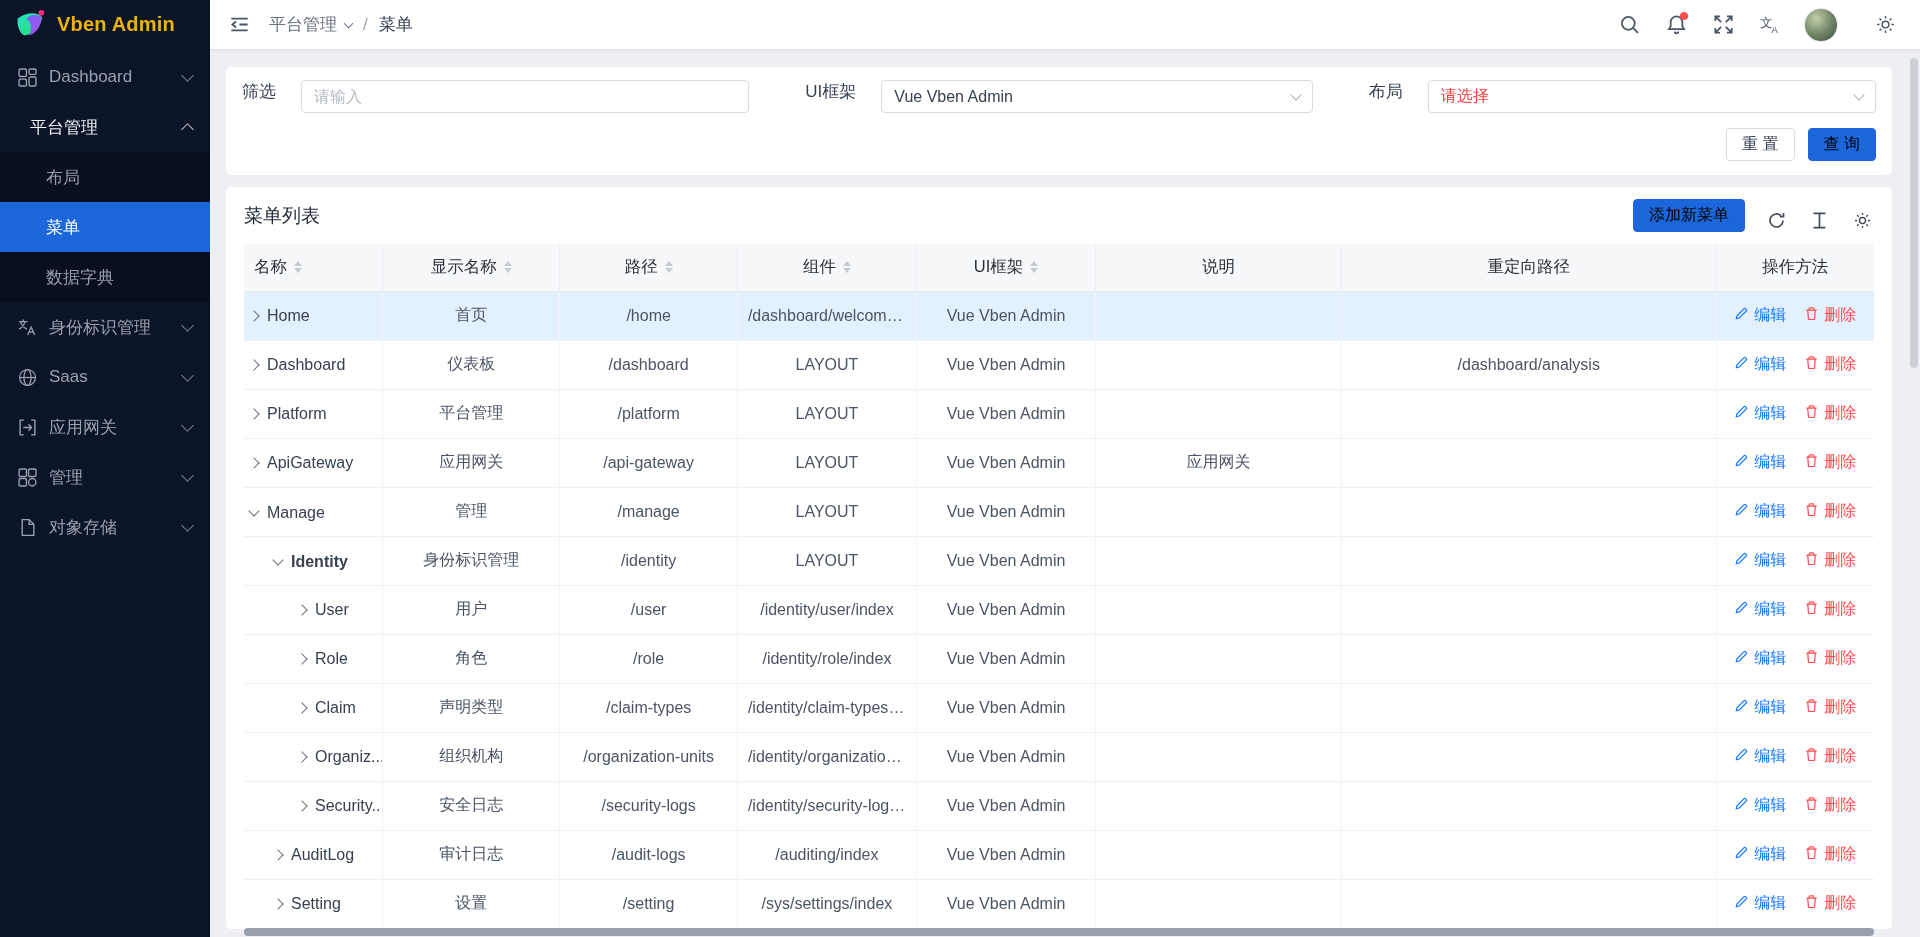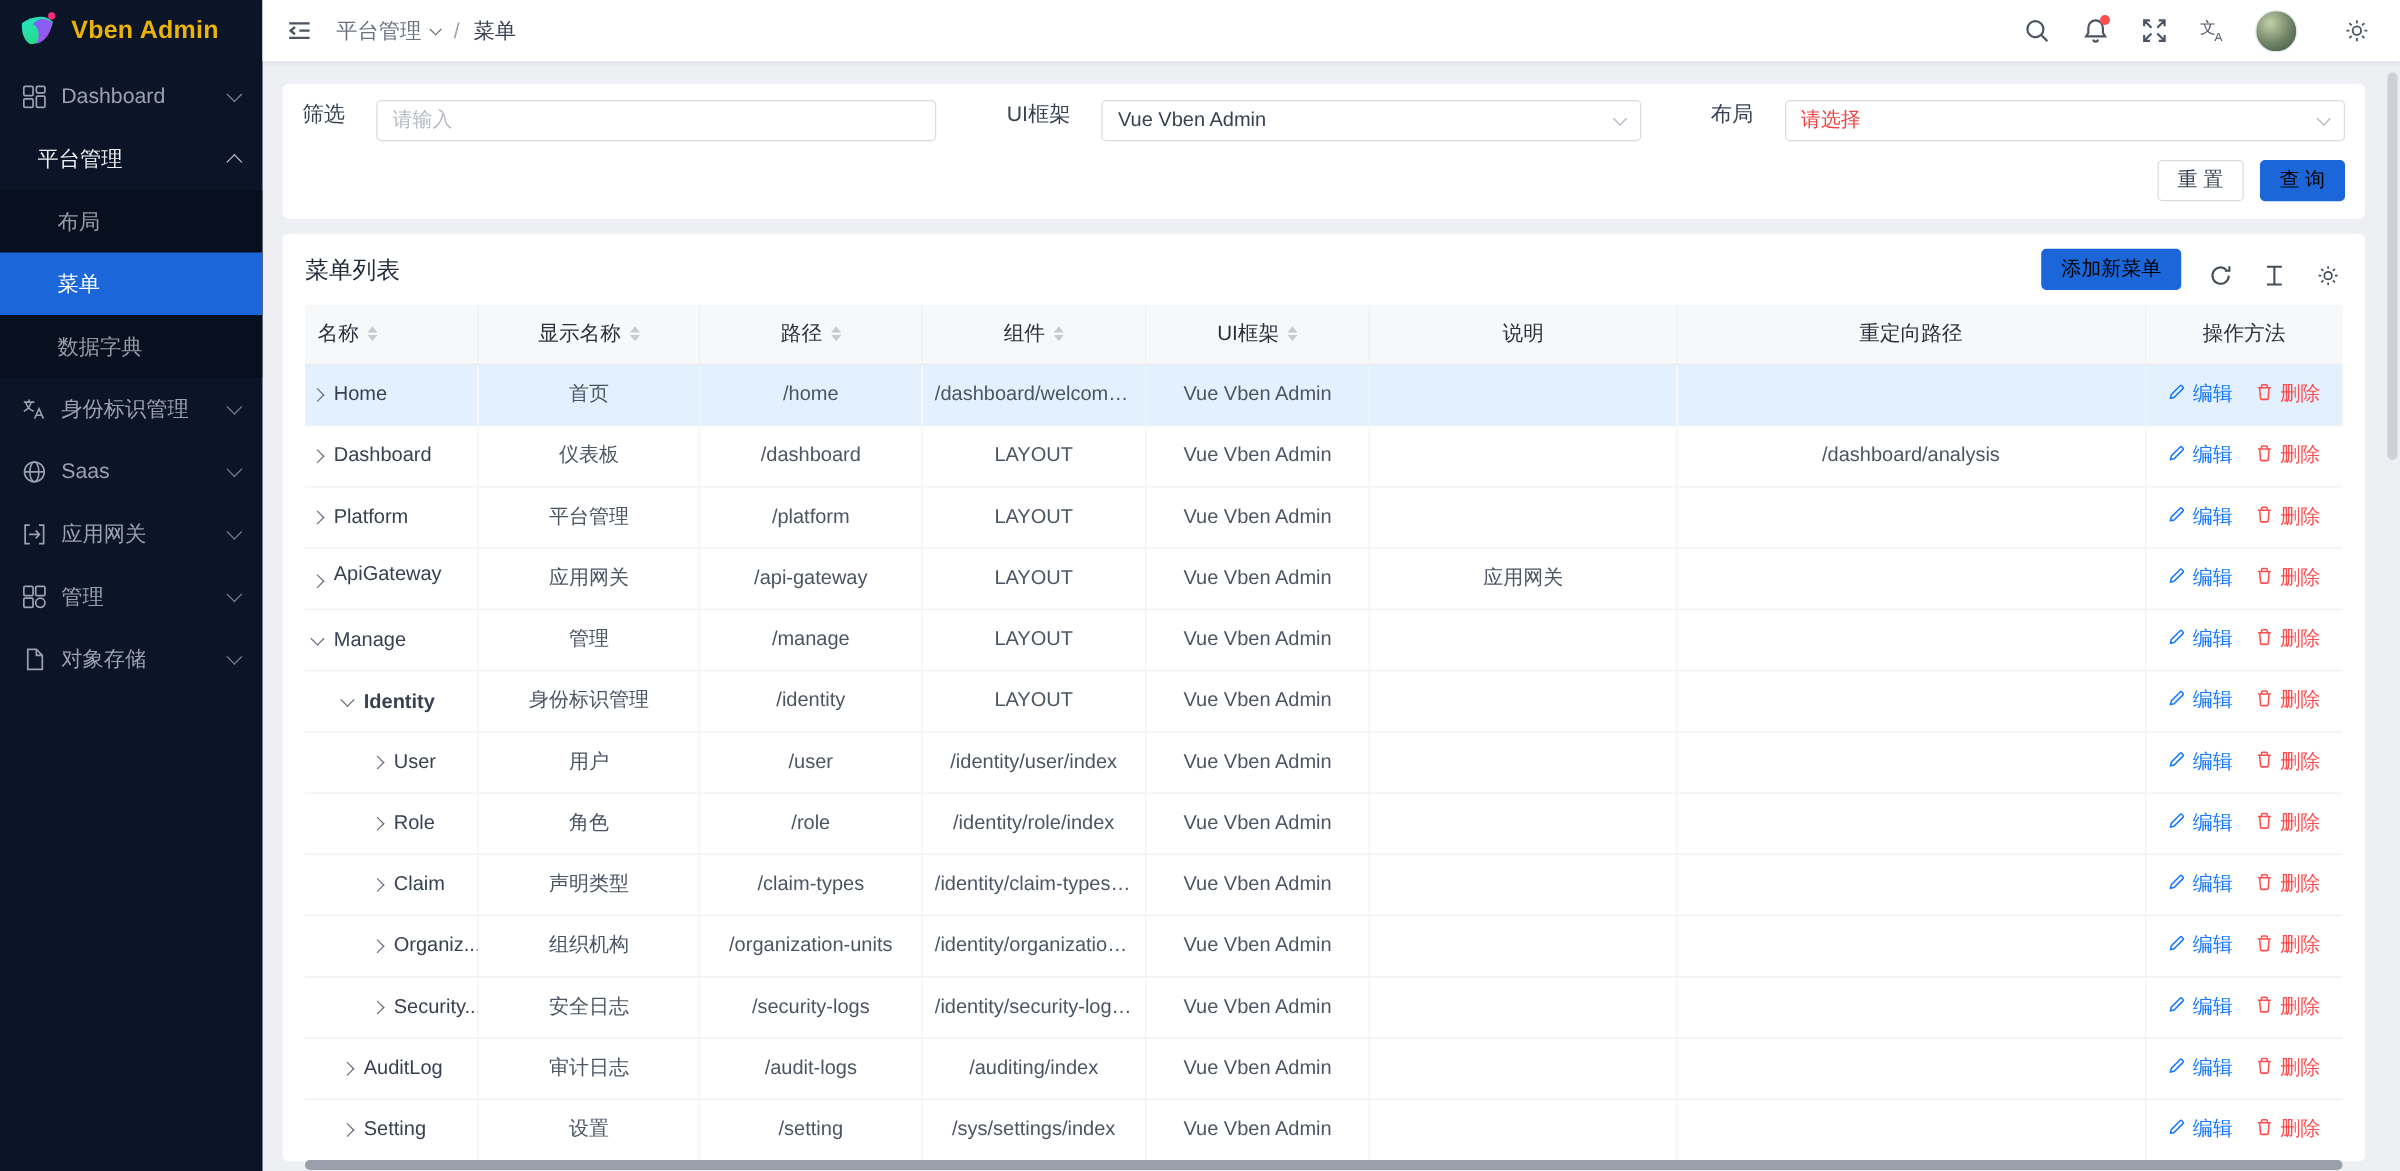--- a/index.html
+++ b/index.html
@@ -440,21 +440,21 @@
                         </svg></span>
                       <span>编辑</span>
                     </a><a class="link del">
                       <span class="icn"><svg viewBox="0 0 16 16" fill="none" stroke="currentColor" stroke-width="1.3">
                           <path d="M2.5 4.5h11M5.5 4.5V3a1 1 0 0 1 1-1h3a1 1 0 0 1 1 1v1.5M4 4.5l.7 9a1 1 0 0 0 1 .9h4.6a1 1 0 0 0 1-.9l.7-9"></path>
                         </svg></span>
                       <span>删除</span>
                     </a></td>
                 </tr>
                 <tr class="row">
-                  <td class="td-name"><span class="name-wrap" style="padding-left: 0px; align-items: flex-end;">
+                  <td class="td-name"><span class="name-wrap" style="padding-left: 0px;">
                       <i class="chev row-chev right"></i>
                       <span class="name-text">ApiGateway</span>
                     </span></td>
                   <td class="td-c">应用网关</td>
                   <td class="td-c">/api-gateway</td>
                   <td class="td-c">LAYOUT</td>
                   <td class="td-c">Vue Vben Admin</td>
                   <td class="td-c">应用网关</td>
                   <td class="td-c"></td>
                   <td class="td-actions"><a class="link edit">

